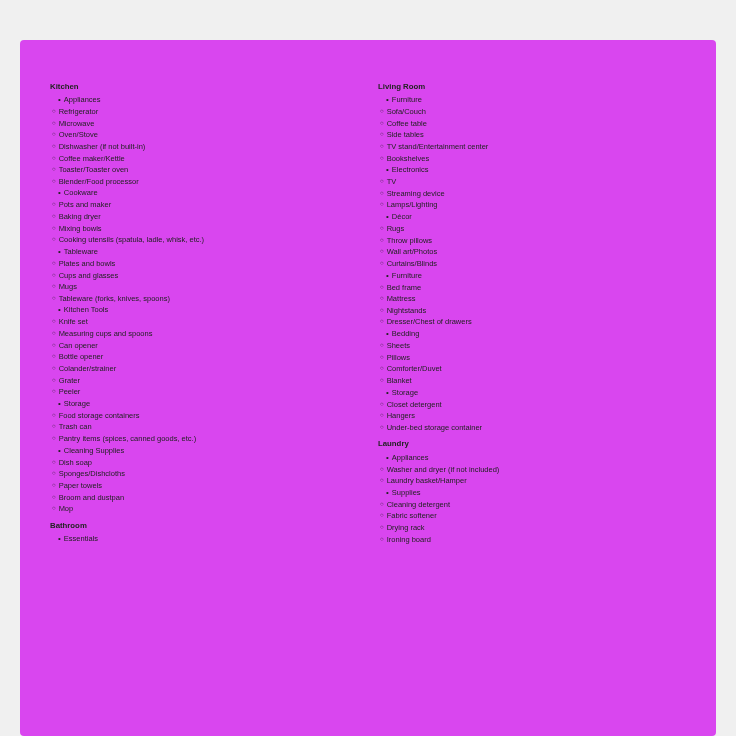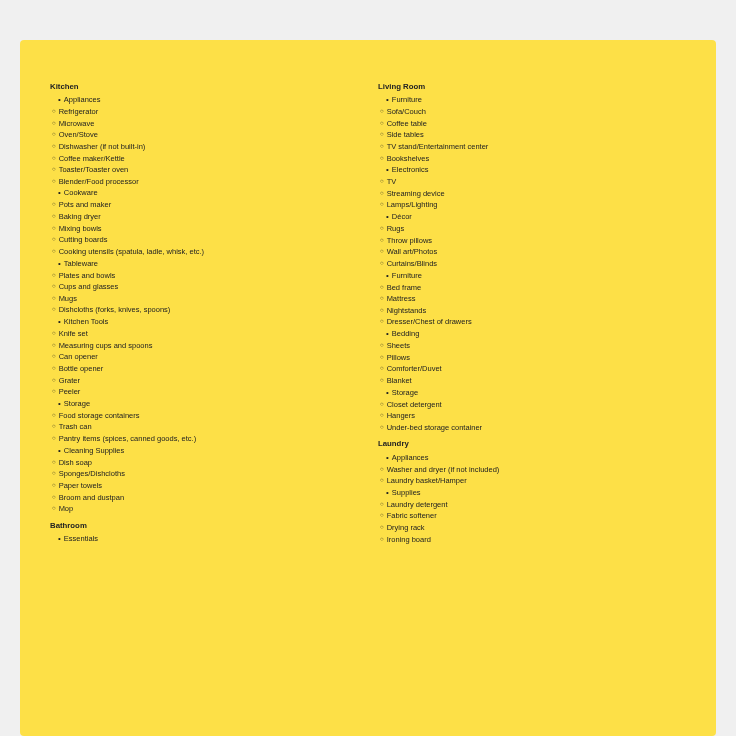--- a/index.html
+++ b/index.html
@@ -28,21 +28,21 @@
     }
     .page-subtitle {
       font-size: 11.5px;
       font-weight: 600;
       color: #555;
       letter-spacing: 1.5px;
       margin-top: 6px;
       text-transform: uppercase;
     }
     .document {
-      background: #fde047;
+      background: #d946ef;
       width: 100%;
       flex: 1;
       border-radius: 4px;
       padding: 22px 30px 24px;
       overflow: hidden;
     }
     .doc-title {
       text-align: center;
       font-size: 22px;
       font-weight: 900;
@@ -113,32 +113,32 @@
         <div class="sub-item">Microwave</div>
         <div class="sub-item">Oven/Stove</div>
         <div class="sub-item">Dishwasher (if not built-in)</div>
         <div class="sub-item">Coffee maker/Kettle</div>
         <div class="sub-item">Toaster/Toaster oven</div>
         <div class="sub-item">Blender/Food processor</div>
         <div class="bullet-item">Cookware</div>
         <div class="sub-item">Pots and maker</div>
         <div class="sub-item">Baking dryer</div>
         <div class="sub-item">Mixing bowls</div>
-        <div class="sub-item">Cutting boards</div>
         <div class="sub-item">Cooking utensils (spatula, ladle, whisk, etc.)</div>
         <div class="bullet-item">Tableware</div>
         <div class="sub-item">Plates and bowls</div>
         <div class="sub-item">Cups and glasses</div>
         <div class="sub-item">Mugs</div>
-        <div class="sub-item">Dishcloths (forks, knives, spoons)</div>
+        <div class="sub-item">Tableware (forks, knives, spoons)</div>
         <div class="bullet-item">Kitchen Tools</div>
         <div class="sub-item">Knife set</div>
         <div class="sub-item">Measuring cups and spoons</div>
         <div class="sub-item">Can opener</div>
         <div class="sub-item">Bottle opener</div>
+        <div class="sub-item">Colander/strainer</div>
         <div class="sub-item">Grater</div>
         <div class="sub-item">Peeler</div>
         <div class="bullet-item">Storage</div>
         <div class="sub-item">Food storage containers</div>
         <div class="sub-item">Trash can</div>
         <div class="sub-item">Pantry items (spices, canned goods, etc.)</div>
         <div class="bullet-item">Cleaning Supplies</div>
         <div class="sub-item">Dish soap</div>
         <div class="sub-item">Sponges/Dishcloths</div>
         <div class="sub-item">Paper towels</div>
@@ -176,20 +176,20 @@
         <div class="sub-item">Blanket</div>
         <div class="bullet-item">Storage</div>
         <div class="sub-item">Closet detergent</div>
         <div class="sub-item">Hangers</div>
         <div class="sub-item">Under-bed storage container</div>
         <div class="section-header">Laundry</div>
         <div class="bullet-item">Appliances</div>
         <div class="sub-item">Washer and dryer (if not included)</div>
         <div class="sub-item">Laundry basket/Hamper</div>
         <div class="bullet-item">Supplies</div>
-        <div class="sub-item">Laundry detergent</div>
+        <div class="sub-item">Cleaning detergent</div>
         <div class="sub-item">Fabric softener</div>
         <div class="sub-item">Drying rack</div>
         <div class="sub-item">Ironing board</div>
       </div>
 
   </div>
 </div>
 
 </body></html>

